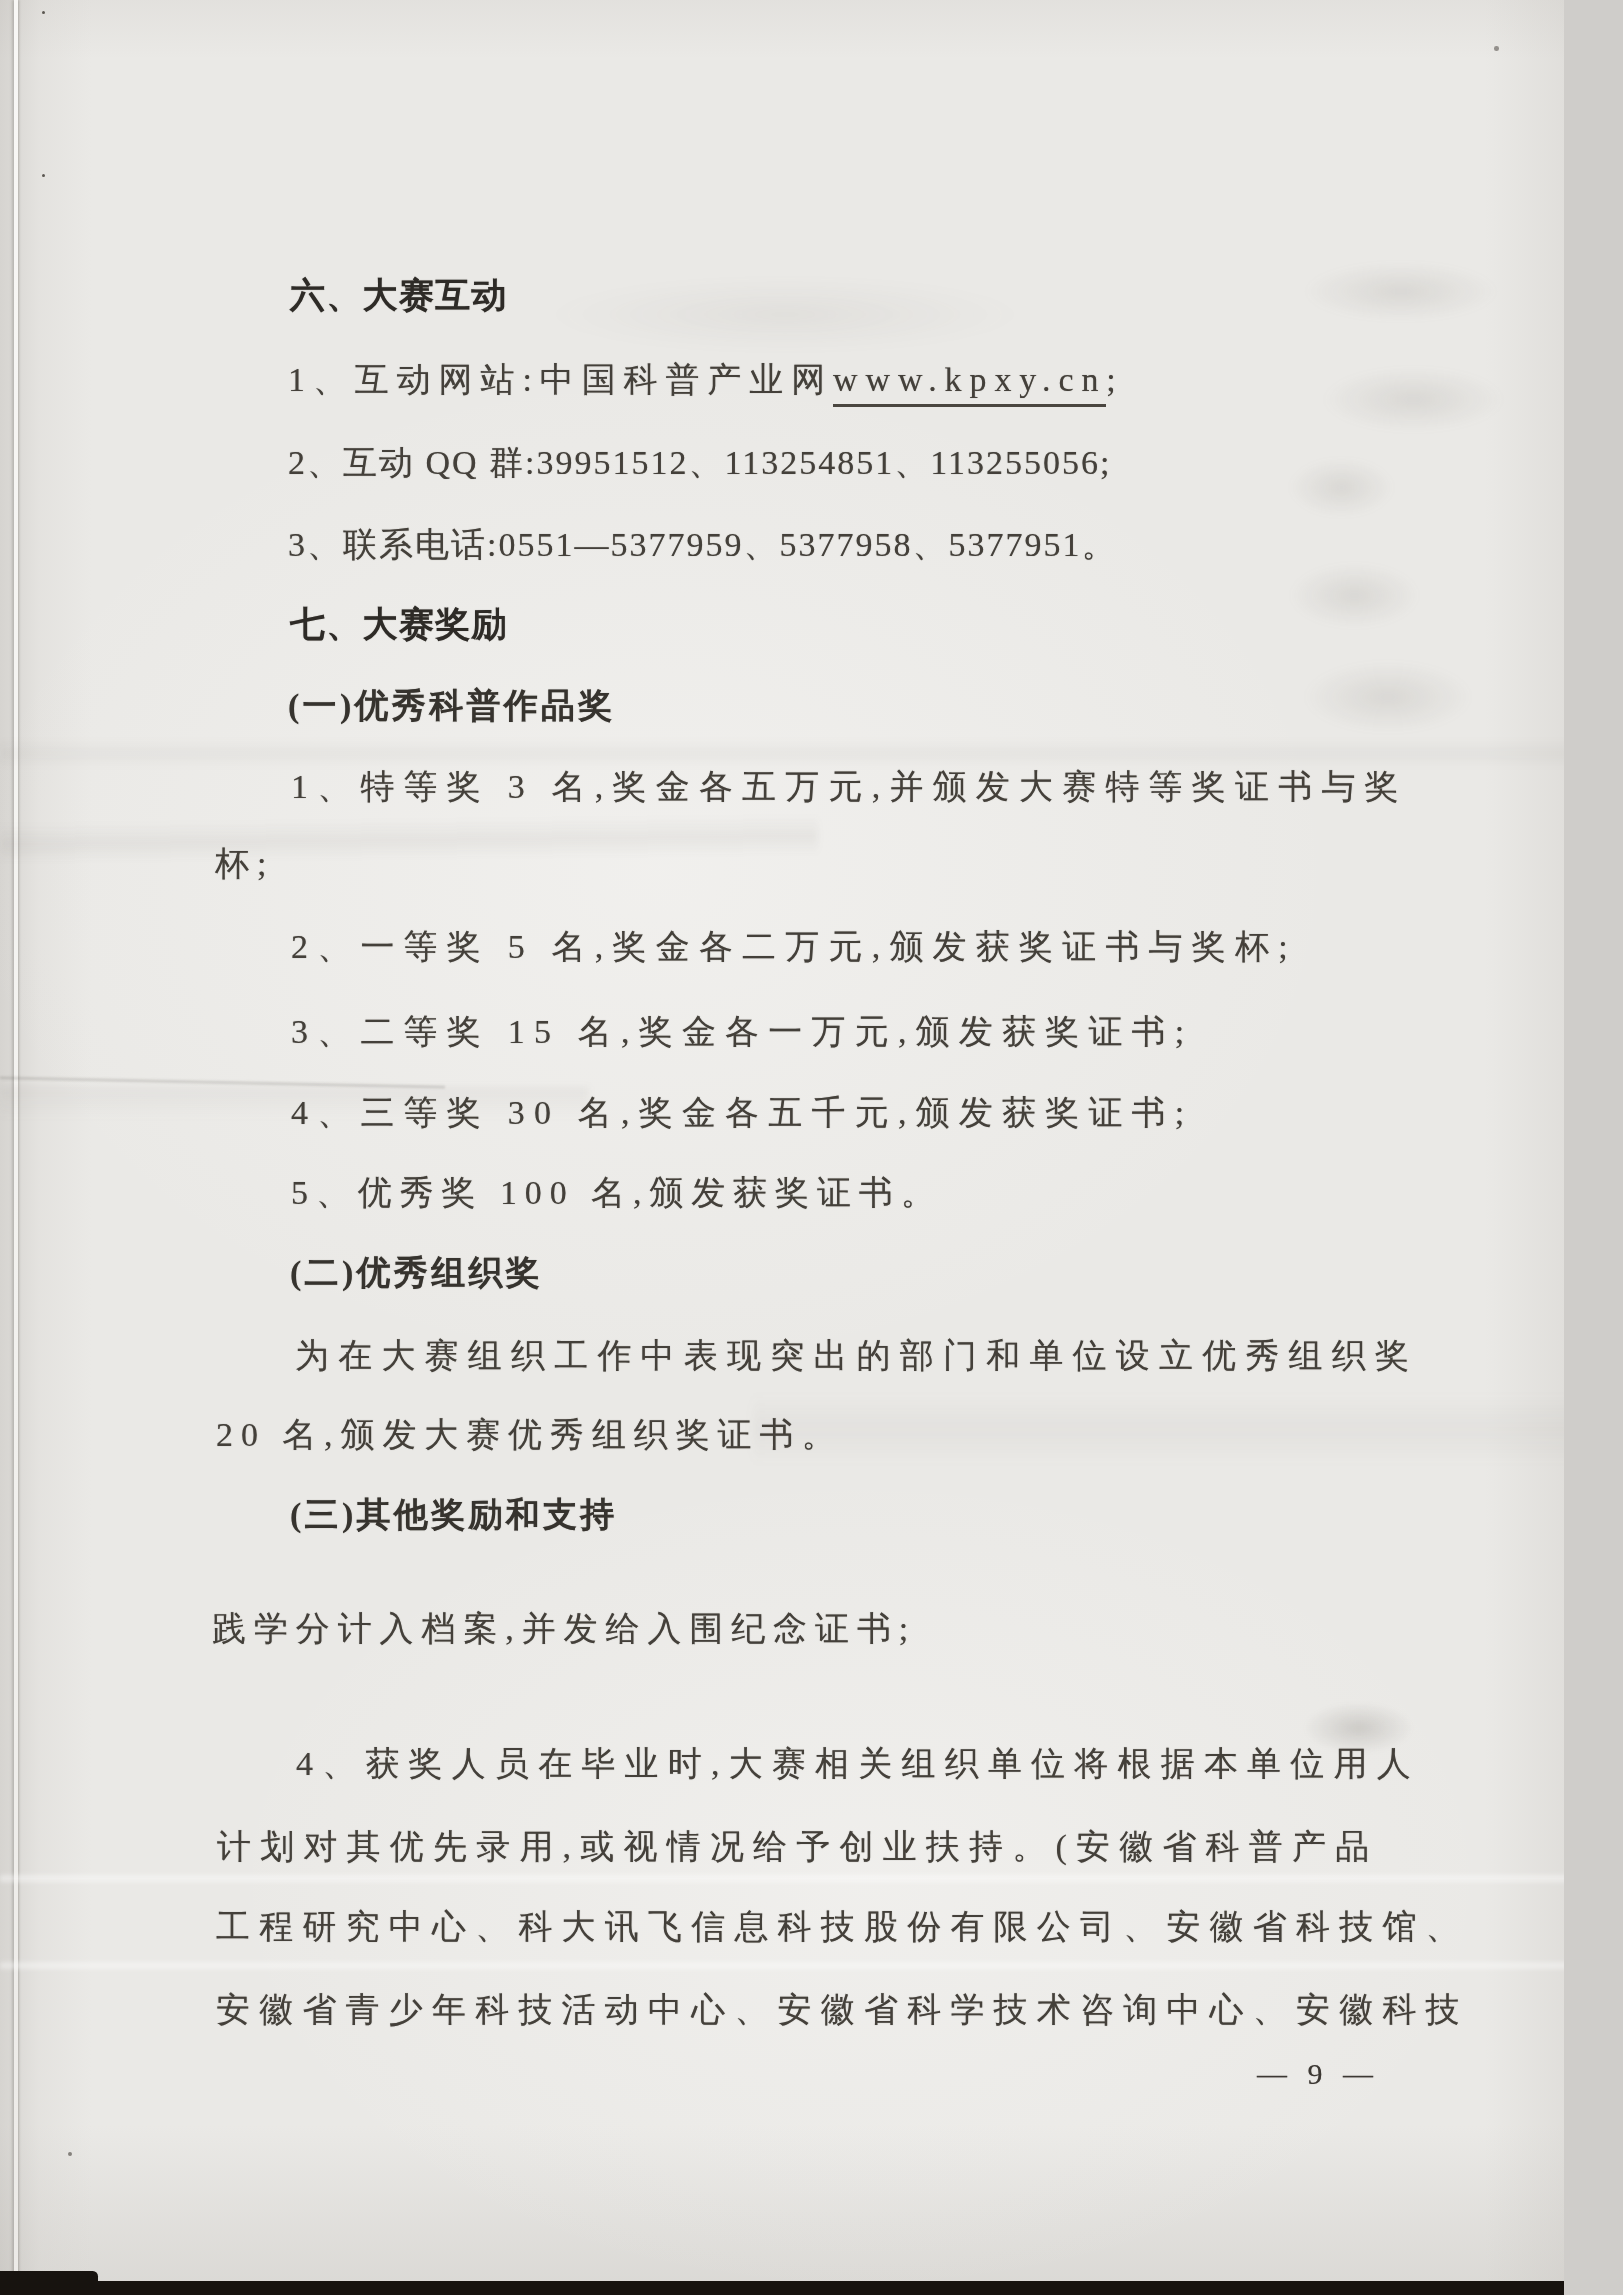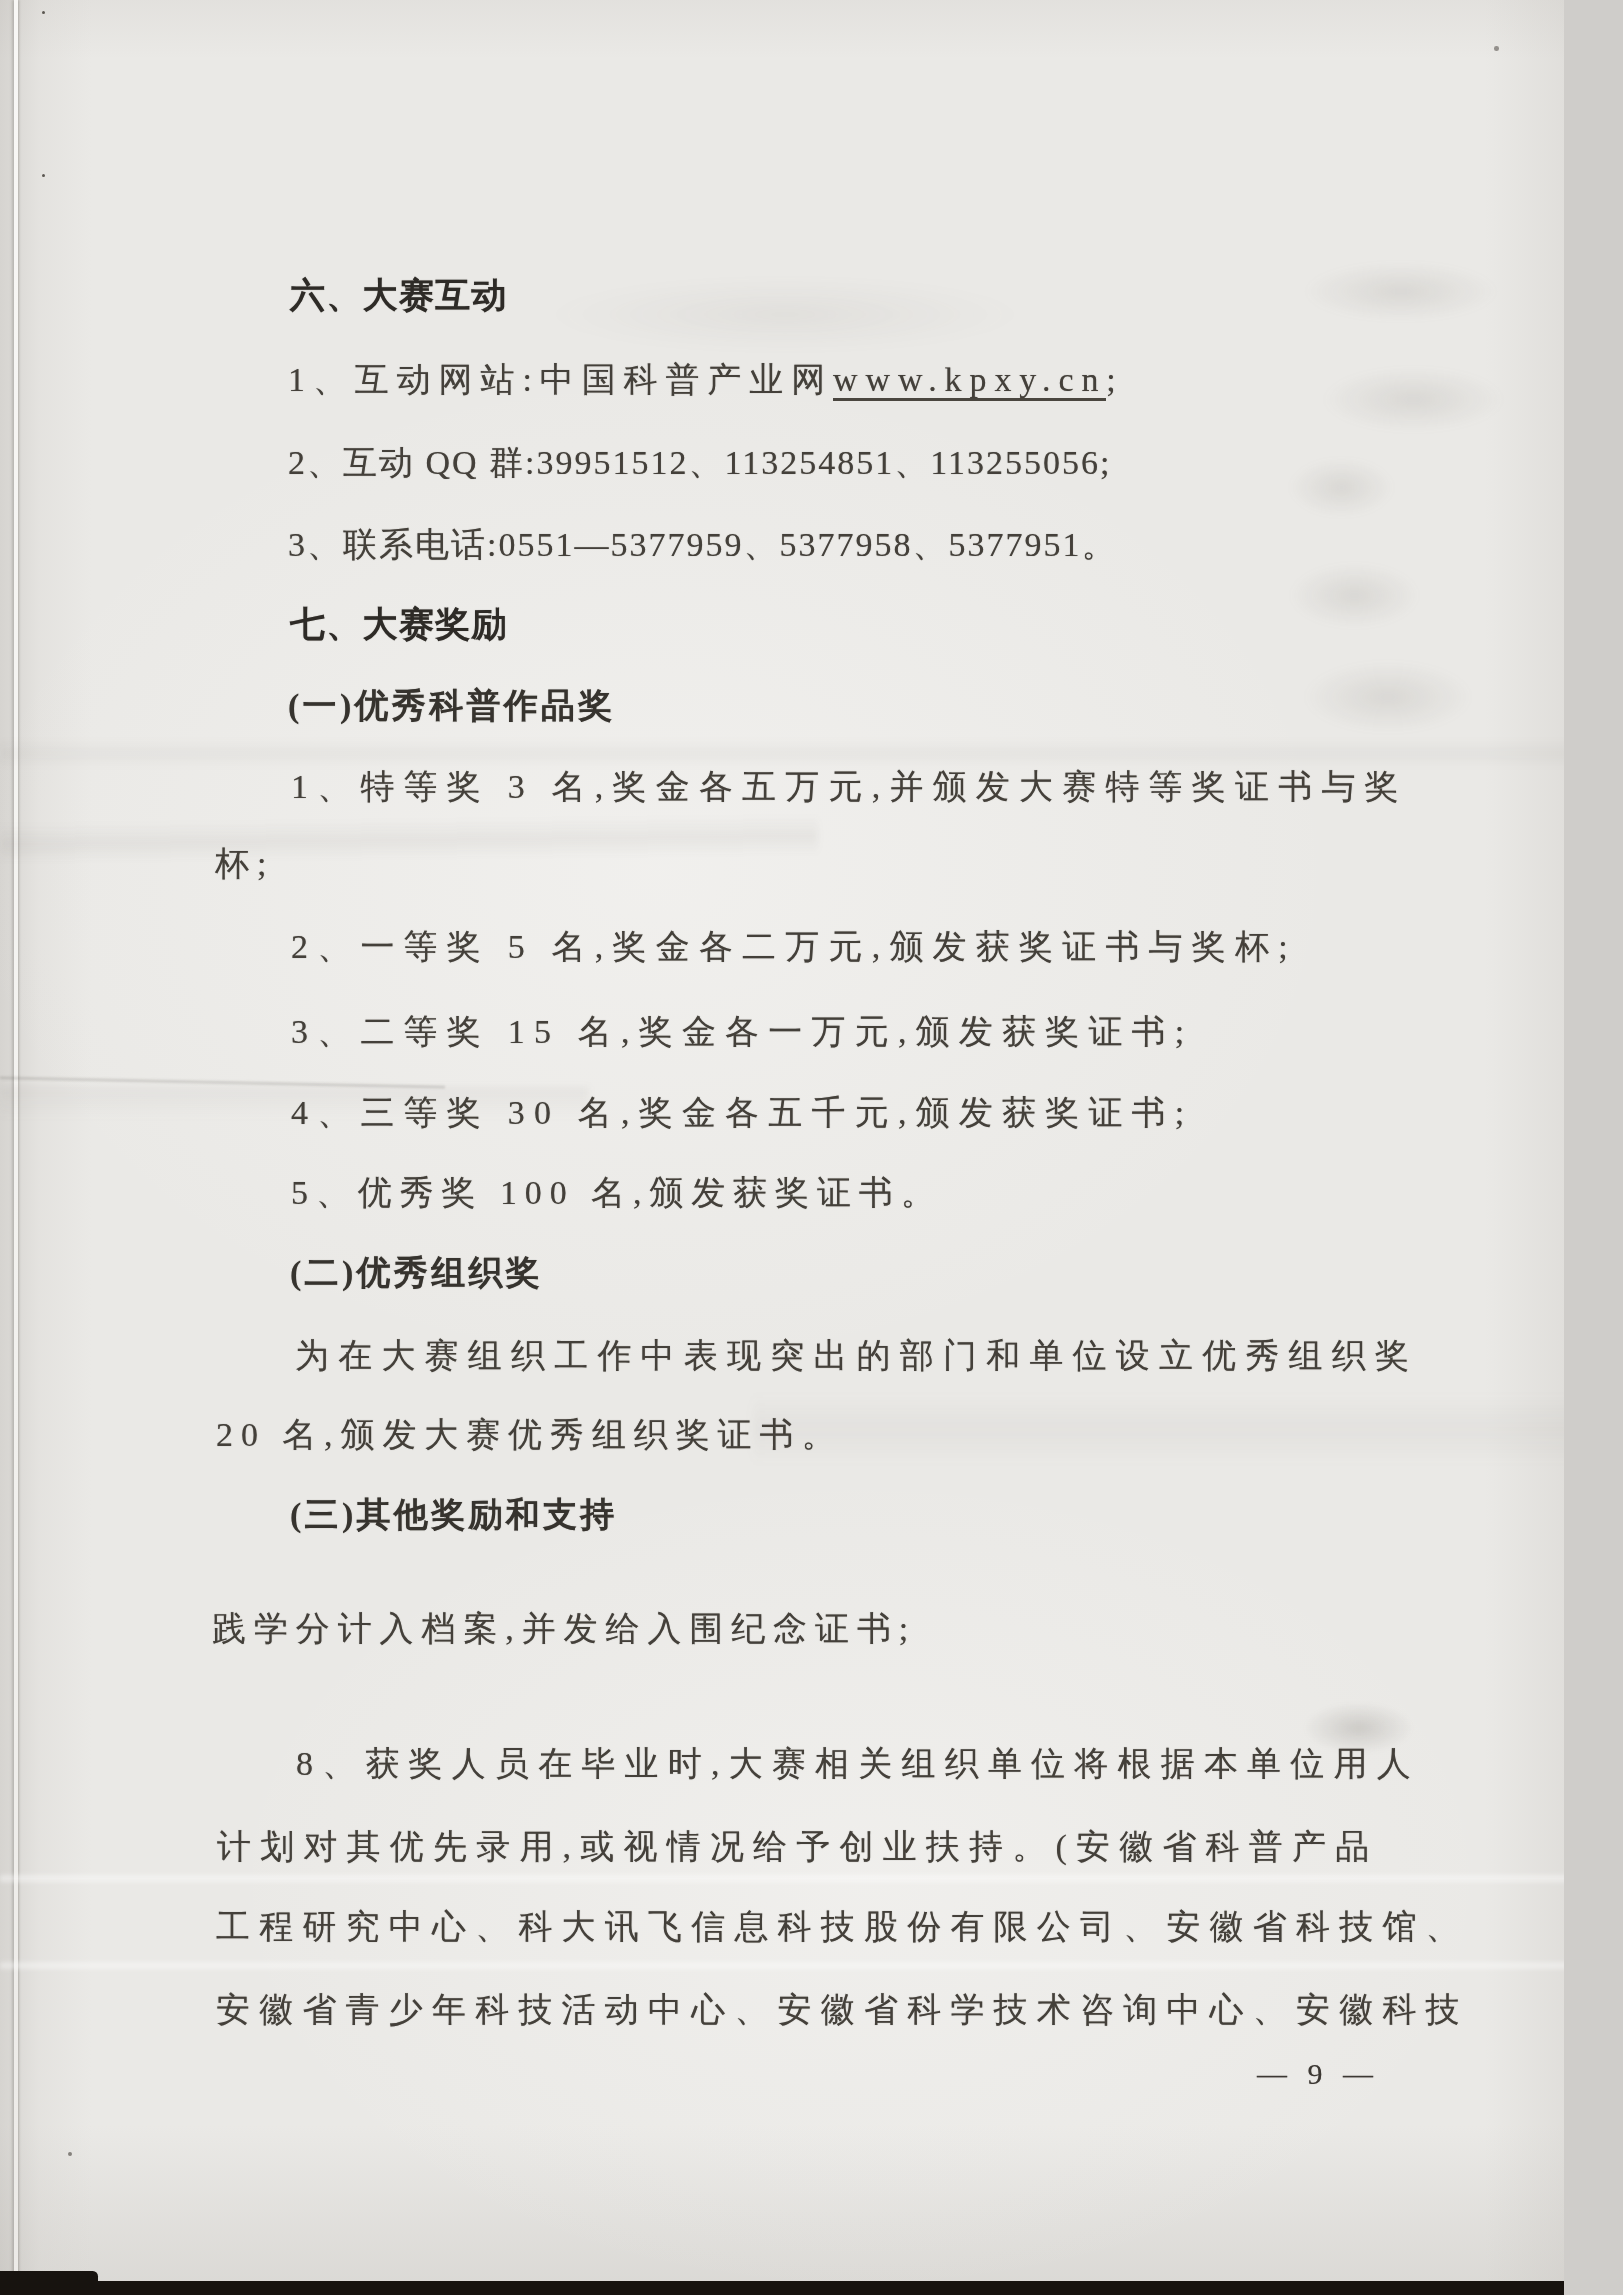--- a/index.html
+++ b/index.html
@@ -21,21 +21,21 @@
   .line{
     position:absolute; white-space:nowrap;
     font-size:34px; line-height:41px; color:var(--ink);
     letter-spacing:7.9px;
     text-shadow:0 0 0.9px rgba(62,58,52,.55);
   }
   .h{font-size:35px; font-weight:700; color:var(--heading-ink); letter-spacing:1.3px;}
   .sub{font-weight:700; color:#36332e; letter-spacing:3.3px;}
   .just{letter-spacing:9.2px;}
   .num{letter-spacing:2px;}
-  .url{border-bottom:3.3px solid #4a463f; padding-bottom:0;}
+  .url{border-bottom:3.3px solid #4a463f; padding-bottom:6px;}
   .pagenum{
     position:absolute; top:2057px; left:1257px;
     font-size:30px; color:#3c3833; letter-spacing:6.5px;
     text-shadow:0 0 0.7px rgba(60,56,50,.5);
   }
   
   .edge-line{position:absolute; top:0; left:14.4px; width:3.3px; height:2284px;
     background:linear-gradient(180deg,#f8f7f5, #f2f1ee 60%, #eceae7);
     box-shadow:1.3px 0 2px rgba(120,116,110,.35), -2px 0 2.6px rgba(110,106,100,.3);}
   .scan-bottom{position:absolute; left:0; bottom:0; width:1623px; height:13.7px; background:var(--edge-black);}
@@ -123,21 +123,21 @@
 
   <div class="line just" style="top:1335px;left:295px">为在大赛组织工作中表现突出的部门和单位设立优秀组织奖</div>
 
   <div class="line" style="top:1414px;left:216px">20 名,颁发大赛优秀组织奖证书。</div>
 
   <div class="line sub" style="top:1494px;left:290px">(三)其他奖励和支持</div>
 
 
   <div class="line" style="top:1608px;left:212px">践学分计入档案,并发给入围纪念证书;</div>
 
-  <div class="line just" style="top:1743px;left:296px">8、获奖人员在毕业时,大赛相关组织单位将根据本单位用人</div>
+  <div class="line just" style="top:1743px;left:296px">4、获奖人员在毕业时,大赛相关组织单位将根据本单位用人</div>
 
   <div class="line just" style="top:1826px;left:217px">计划对其优先录用,或视情况给予创业扶持。(安徽省科普产品</div>
 
   <div class="line just" style="top:1906px;left:216px">工程研究中心、科大讯飞信息科技股份有限公司、安徽省科技馆、</div>
 
   <div class="line just" style="top:1989px;left:216px">安徽省青少年科技活动中心、安徽省科学技术咨询中心、安徽科技</div>
 
   <div class="pagenum">— 9 —</div>
 
   <div class="scan-bottom"></div>

